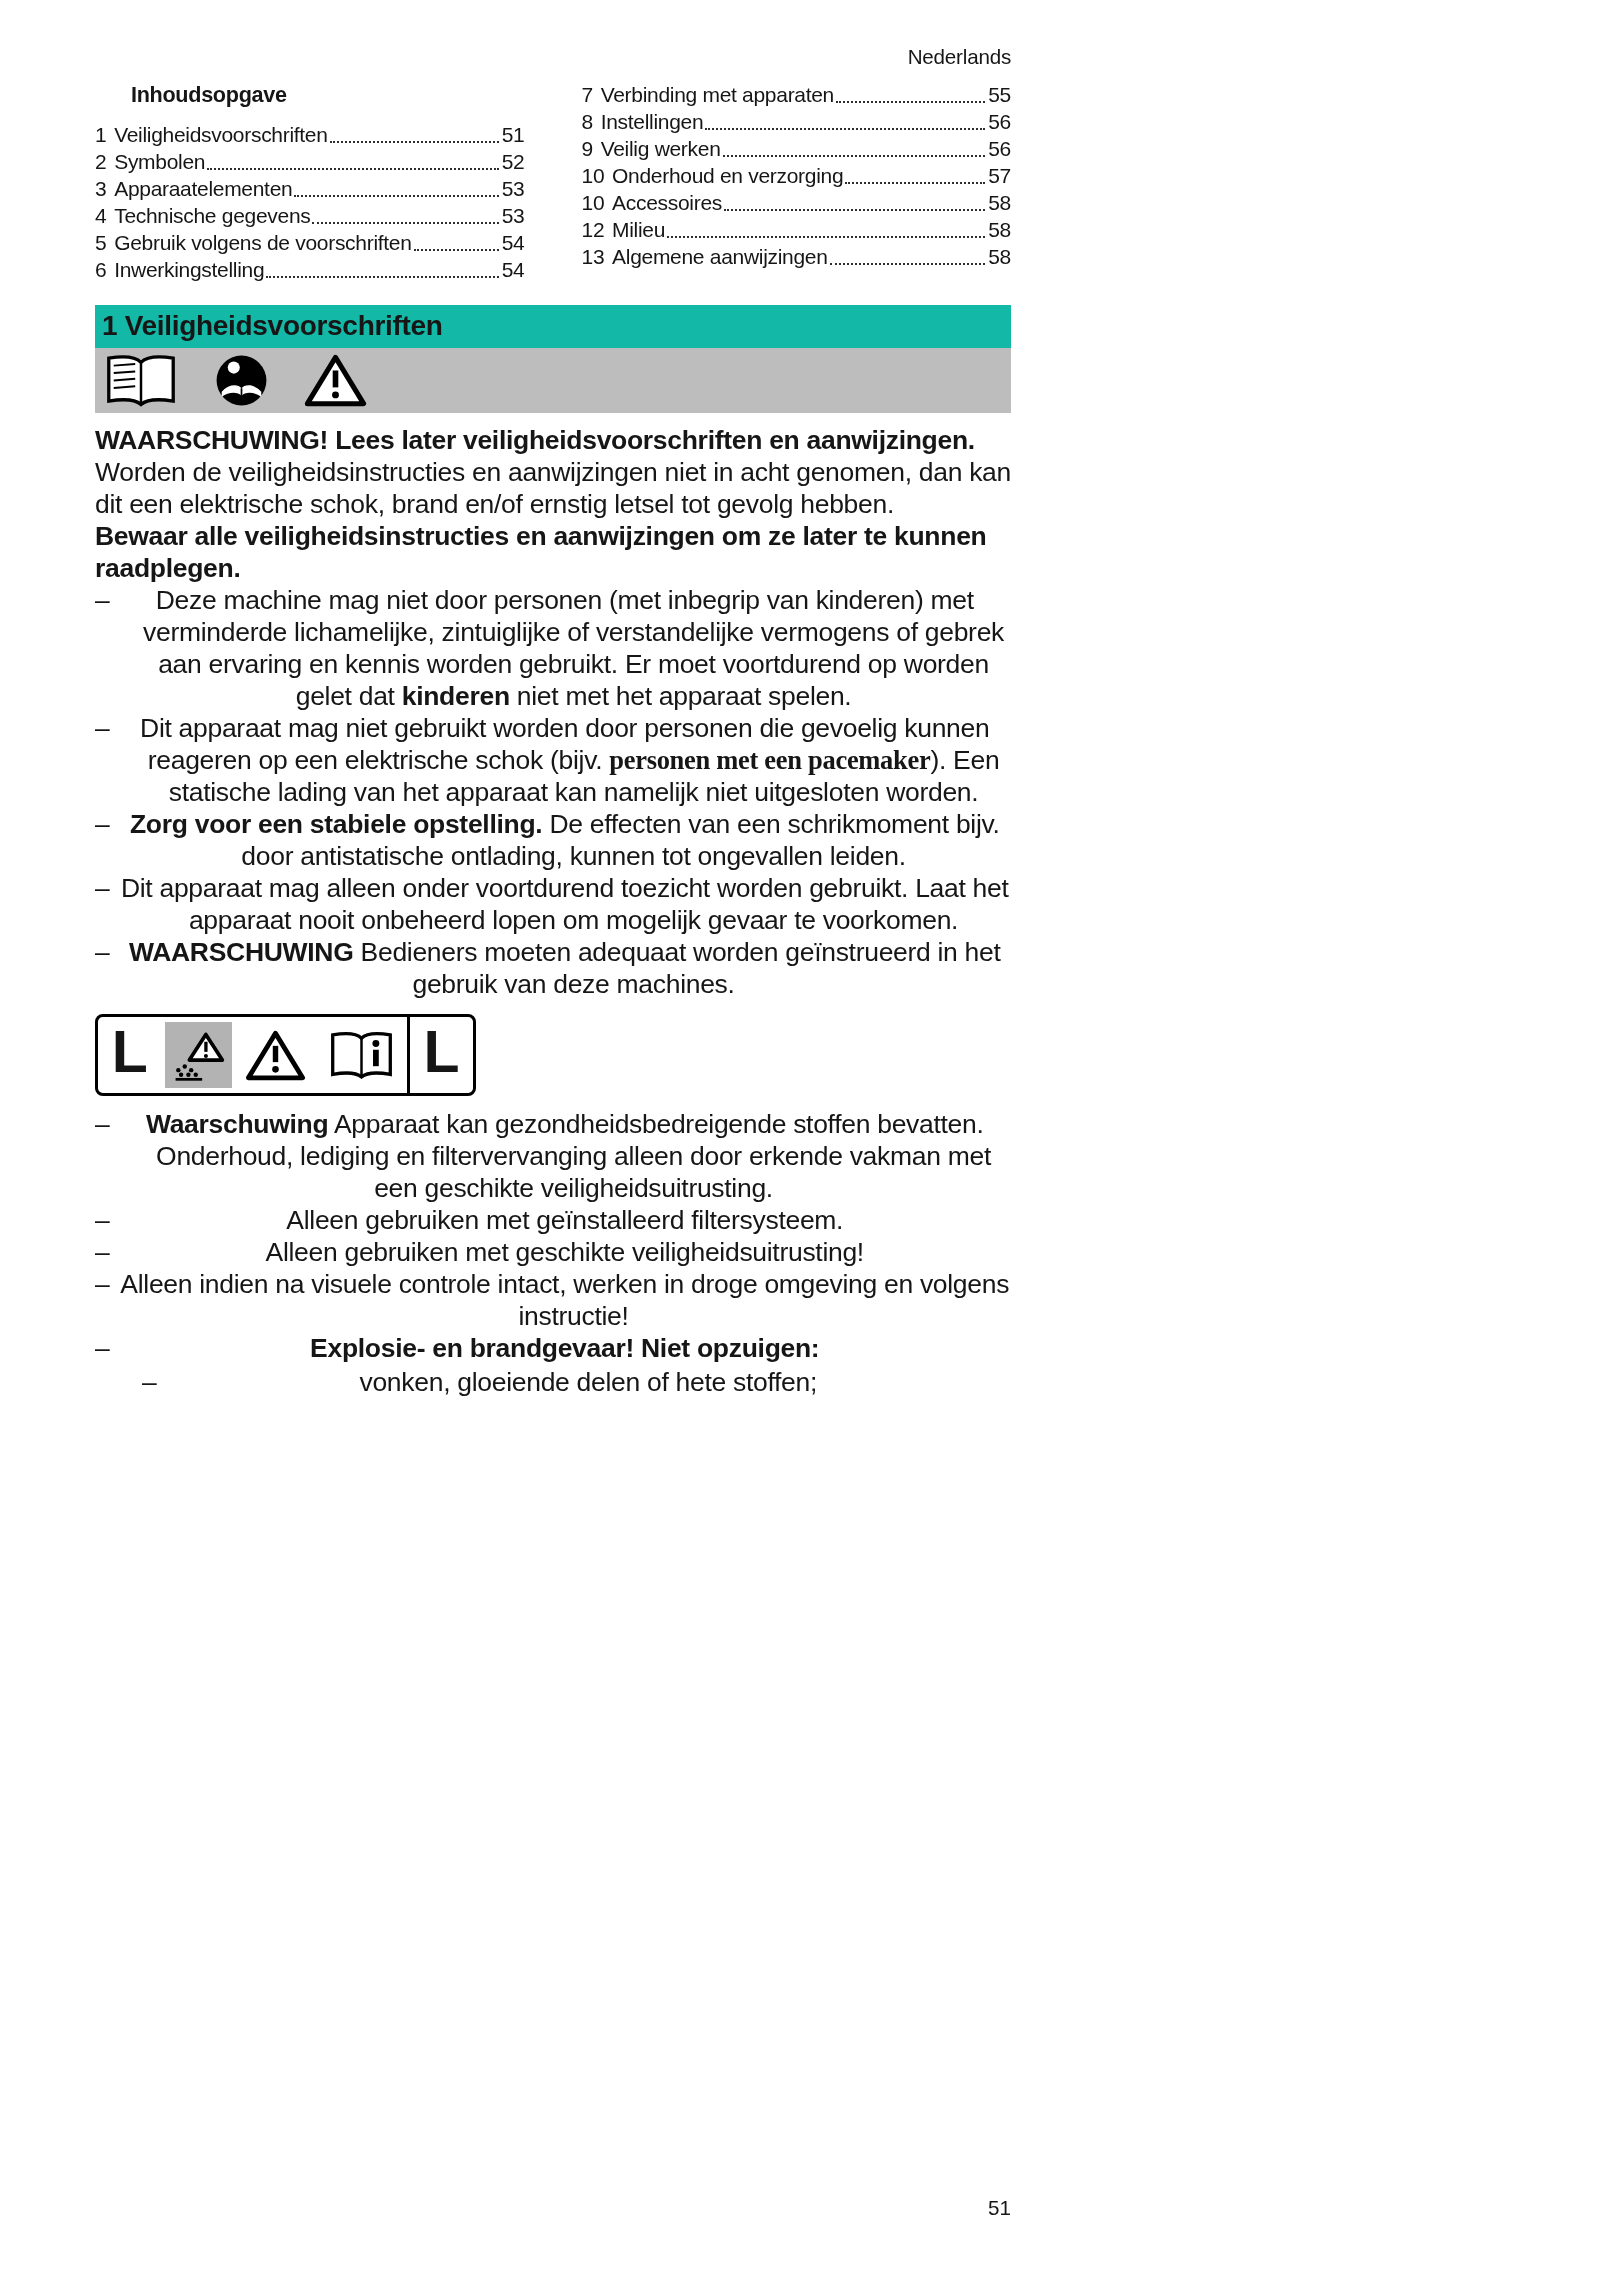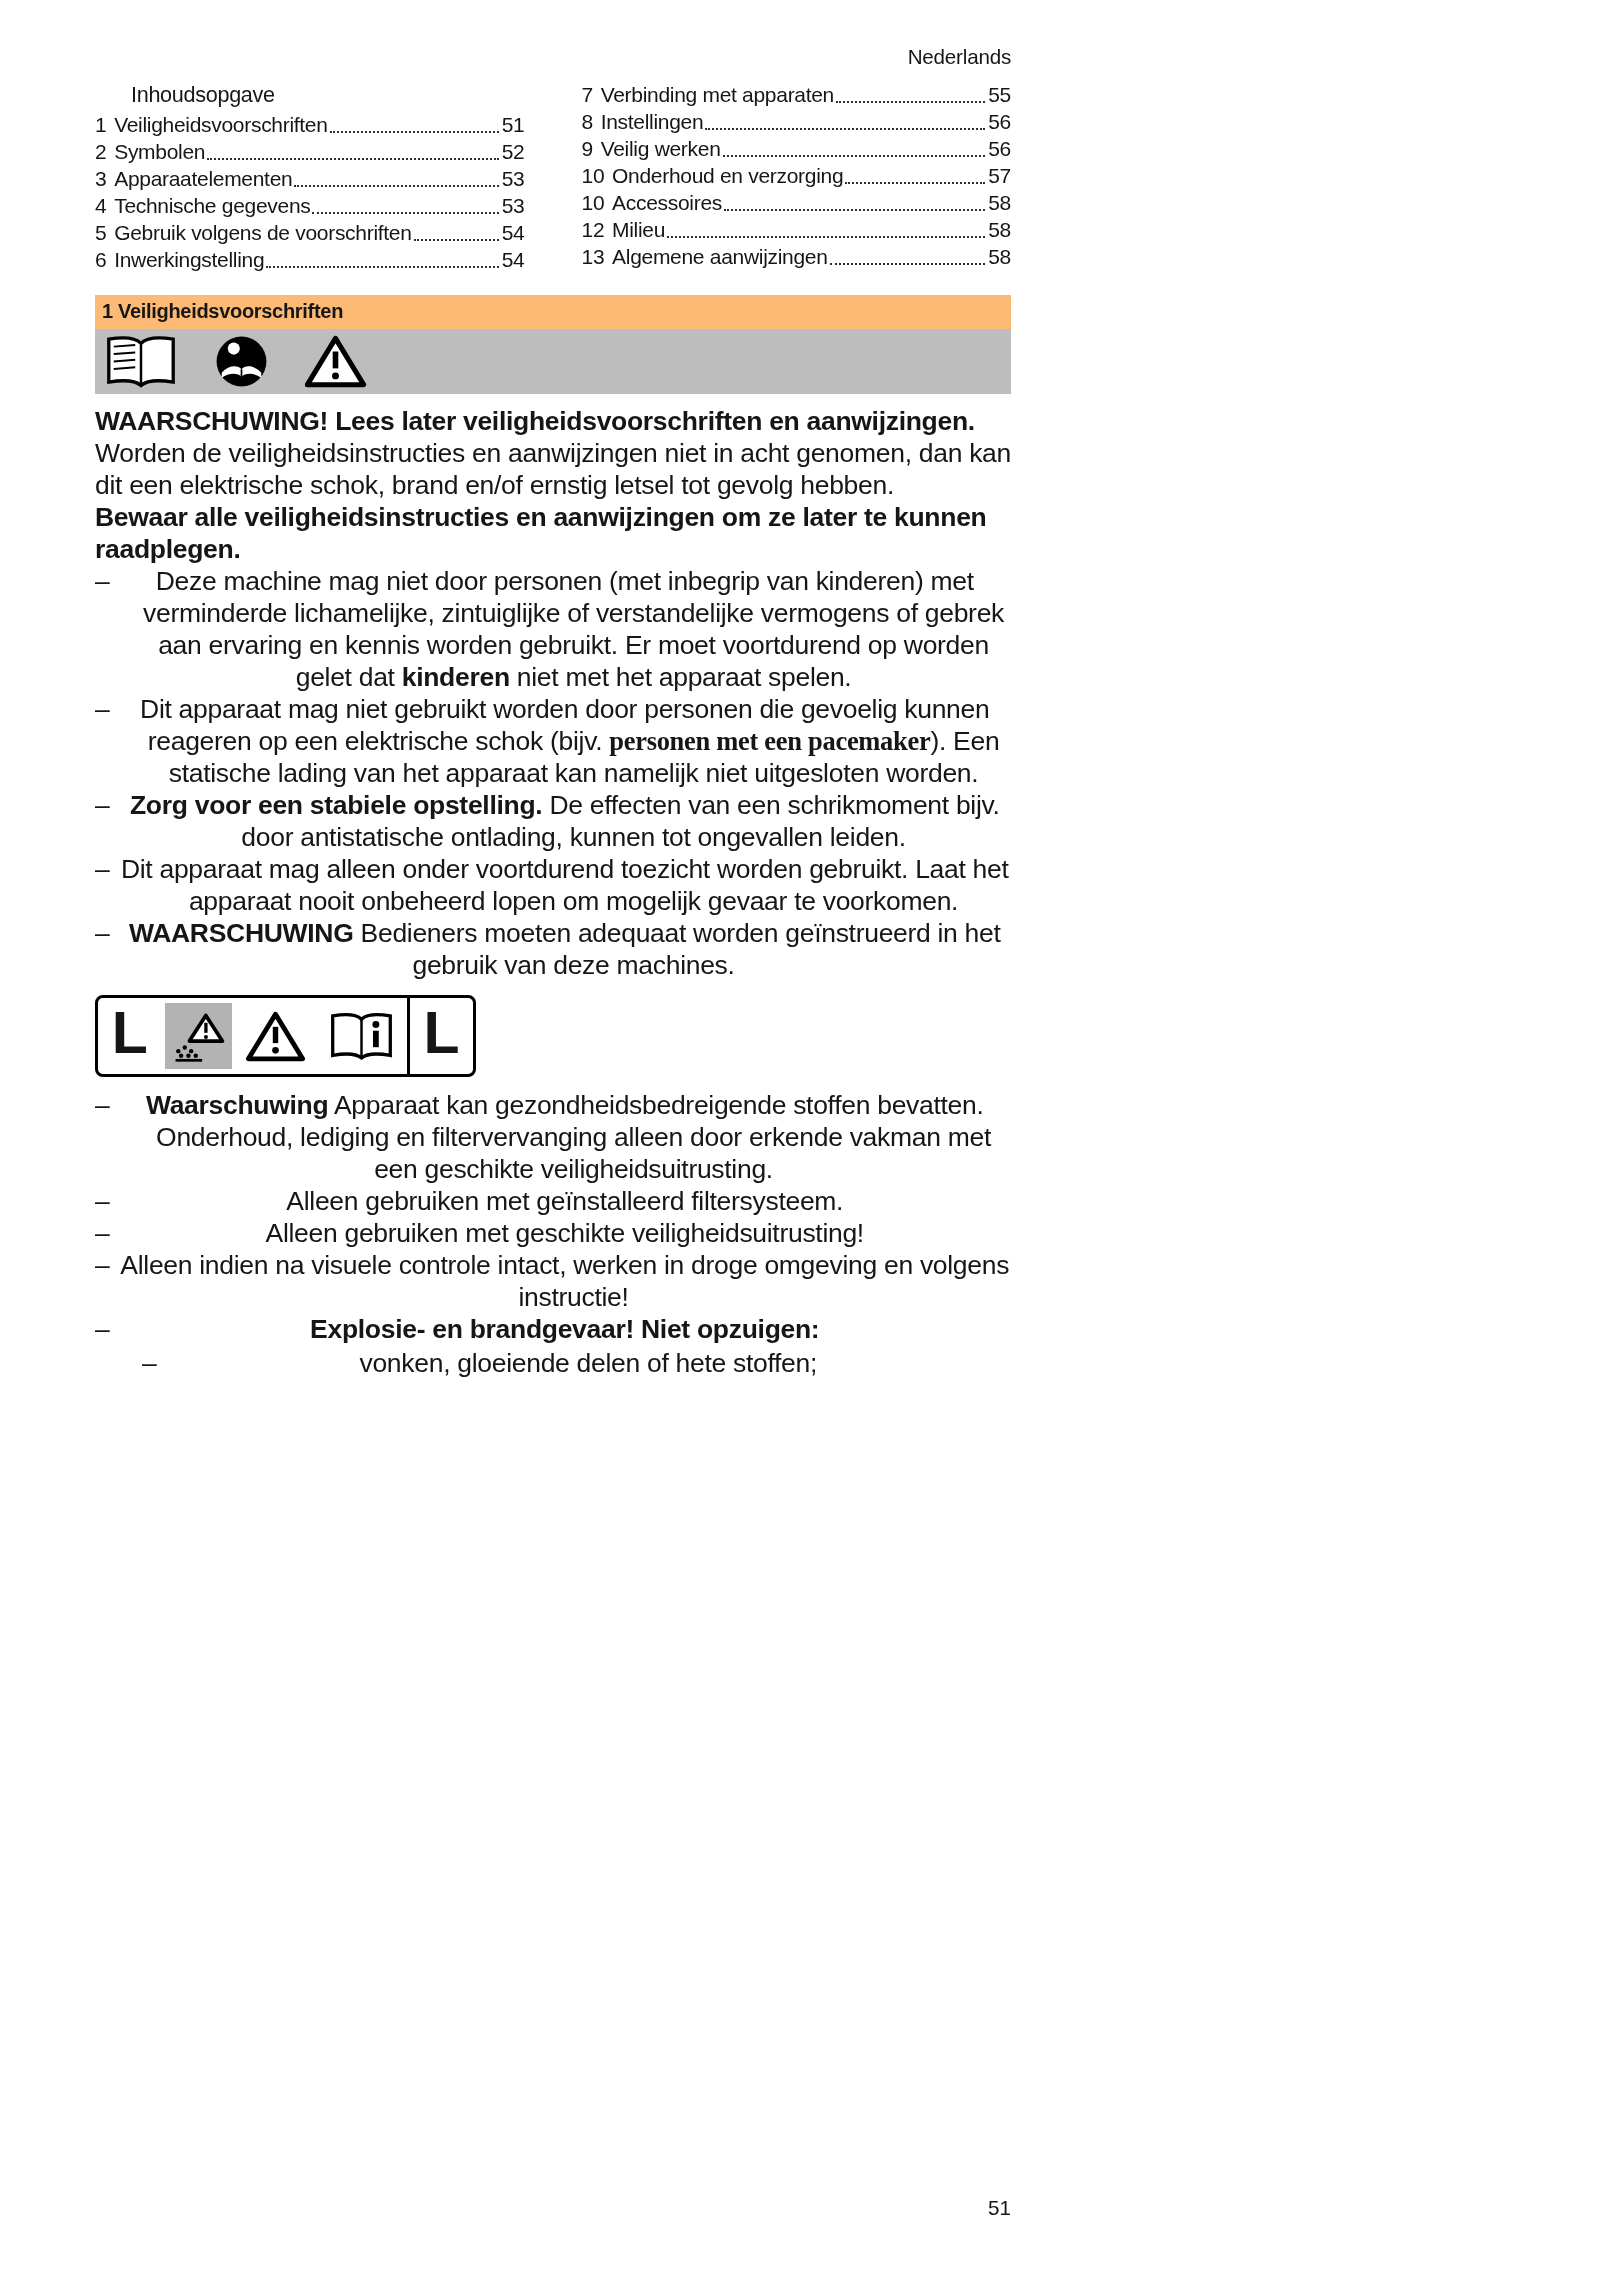--- a/index.html
+++ b/index.html
@@ -6,30 +6,30 @@
   body{
     width:1621px;height:2293px;background:#ffffff;position:relative;overflow:hidden;
     font-family:"Liberation Sans",sans-serif;color:#161616;
   }
   .content{position:absolute;left:95px;top:45px;width:916px;}
   .lang{text-align:right;font-size:20.6px;letter-spacing:-0.2px;margin-bottom:11.8px;}
 
   
   .toc{display:flex;gap:57px;margin-top:3.9px;}
   .toc-col{flex:1;font-size:21px;letter-spacing:-0.3px;}
-  .toc-title{font-weight:normal;font-size:21.6px;line-height:27.4px;padding-left:36px;margin-bottom:3px;}
+  .toc-title{font-weight:bold;font-size:21.6px;line-height:27.4px;padding-left:36px;margin-bottom:13px;}
   .toc-row{display:flex;line-height:27px;}
   .toc-num{margin-right:7.8px;white-space:nowrap;}
   .toc-label{white-space:nowrap;}
   .toc-dots{flex:1;border-bottom:2px dotted #2e2e2e;margin:0 2.9px 4.9px 2px;min-width:9.8px;}
   .toc-page{white-space:nowrap;}
 
   
   .graywrap{margin-top:21.6px;}
-  .section-head{background:#fdba74;font-weight:bold;font-size:20px;letter-spacing:-0.3px;padding:4.9px 7.8px 5.9px 6.9px;}
+  .section-head{background:#14b8a6;font-weight:bold;font-size:28px;letter-spacing:-0.3px;padding:4.9px 7.8px 5.9px 6.9px;}
   .icon-band{background:#bdbdbd;height:65px;display:flex;align-items:center;gap:35px;padding-left:7.8px;}
   .band-icon{display:flex;align-items:center;}
 
   
   .body-text{margin-top:11.8px;font-size:26.5px;line-height:32px;letter-spacing:-0.3px;}
   .para{margin:0;}
   .bullet{display:flex;}
   .bullet .dash{flex:0 0 23.5px;}
   .bullet .btxt{flex:1;padding-left:17.6px;text-indent:-17.6px;text-align:center;}
   .sub{margin-left:47px;margin-top:2px;}

